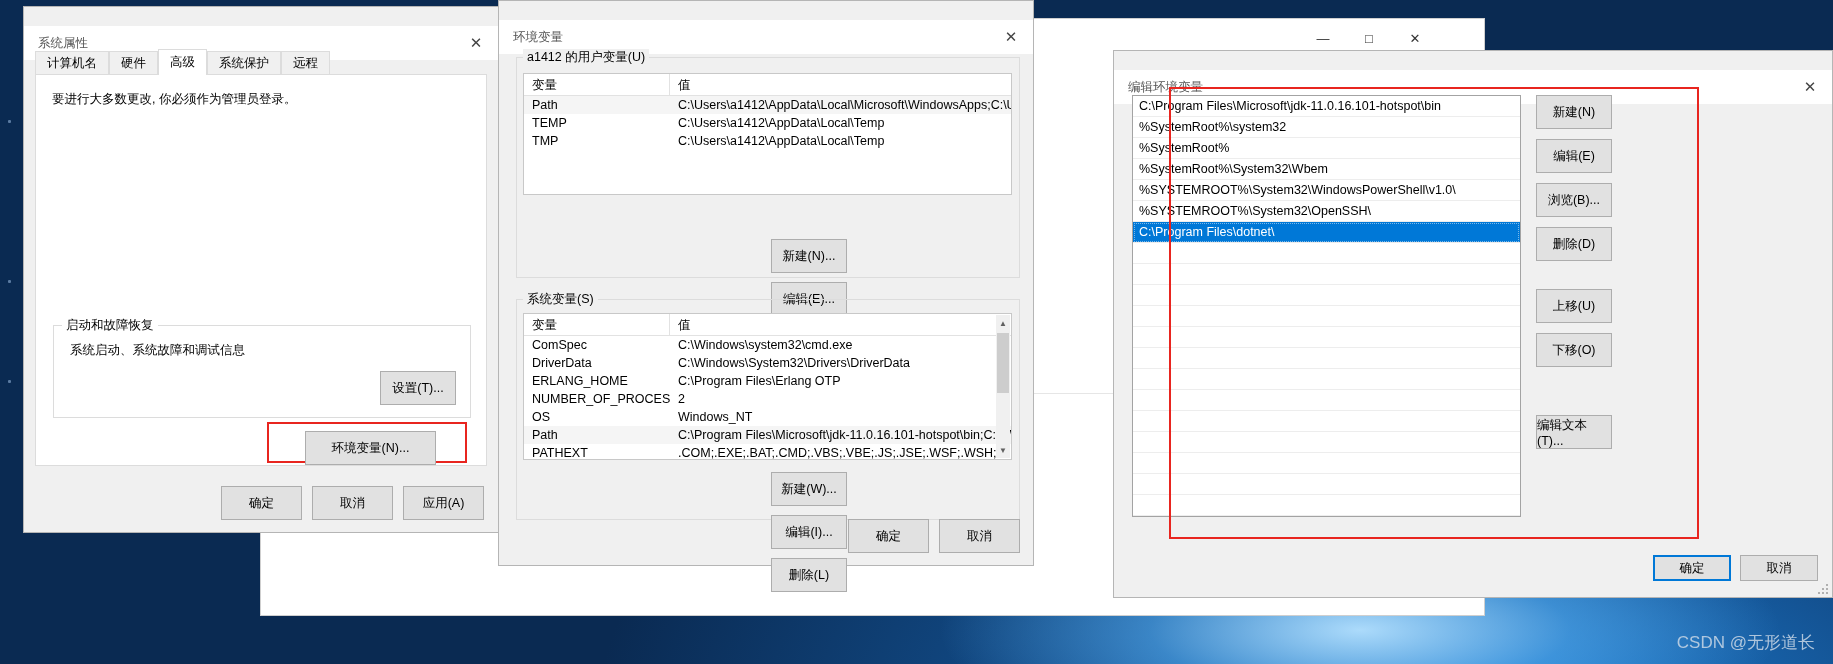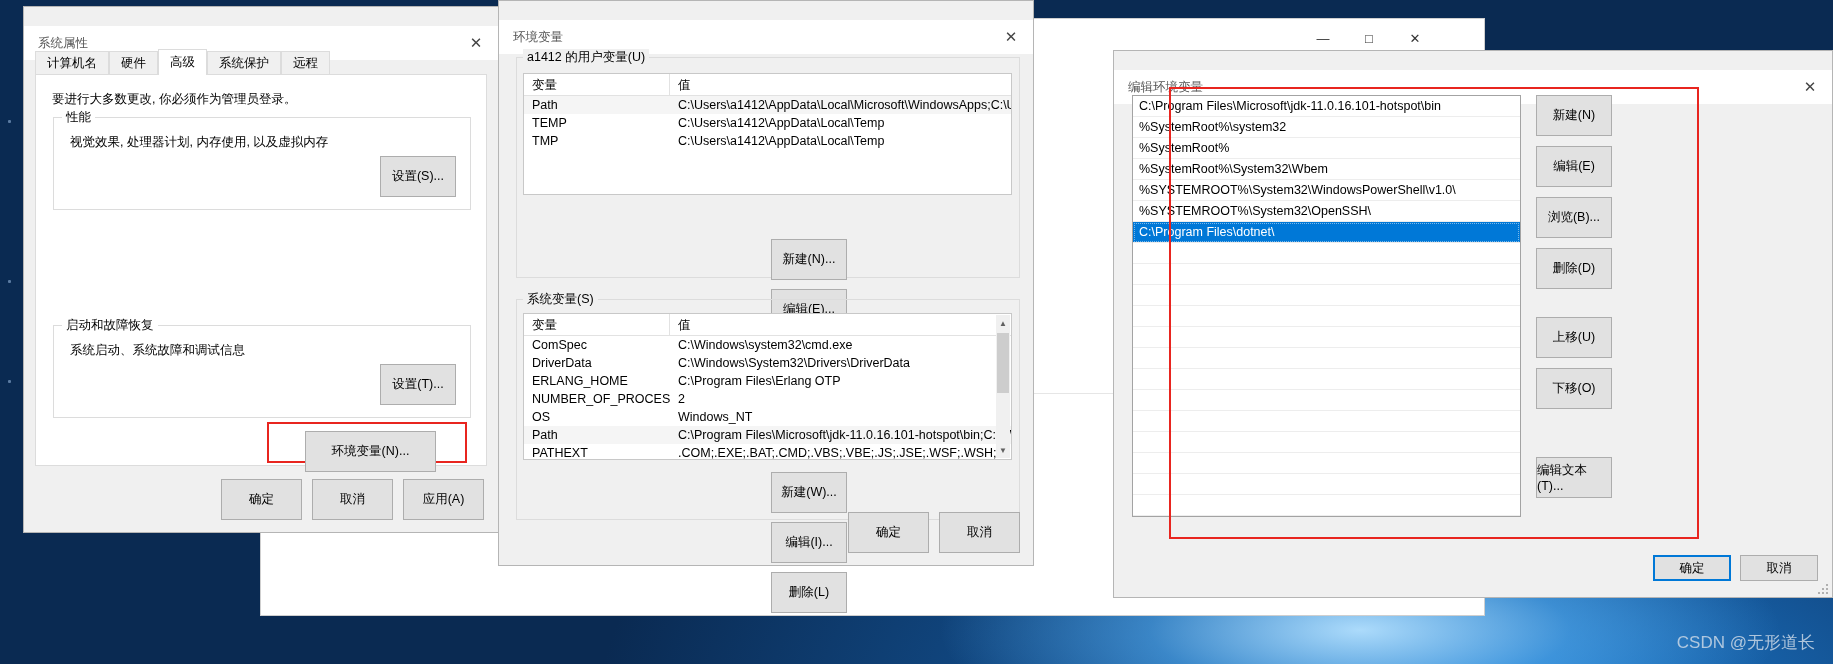--- a/index.html
+++ b/index.html
@@ -34,21 +34,21 @@
   .cpl-sub{color:#222;font-size:12.5px;margin-bottom:10px;}
   .cpl-sub2{color:#222;font-size:12.5px;margin:26px 0 10px 14px;}
   #cpl-main{flex:1;padding:40px 0 0 30px;}
   #cpl-bigtitle{font-size:44px;color:#0b6fc4;font-weight:400;letter-spacing:-1px;}
   #cpl-divider{position:absolute;left:250px;right:0;top:300px;height:1px;background:#e6e6e6;}
   #cpl-bottomlink{position:absolute;left:300px;bottom:80px;color:#222;font-size:12.5px;}
   
   .dlg{position:absolute;background:#f0f0f0;border:1px solid #b5b5b5;box-shadow:0 0 0 0 rgba(0,0,0,0);}
   .dlg-title{height:34px;background:#fff;display:flex;align-items:center;padding-left:14px;color:#555;font-size:12.5px;position:relative;margin-top:19px;}
   .dlg-close{position:absolute;right:0;top:0;width:44px;height:34px;display:flex;align-items:center;justify-content:center;color:#444;font-size:15px;}
-  .btn{background:#e1e1e1;border:1px solid #adadad;height:41px;display:flex;align-items:center;justify-content:center;font-size:12.5px;color:#000;}
+  .btn{background:#e1e1e1;border:1px solid #adadad;height:34px;display:flex;align-items:center;justify-content:center;font-size:12.5px;color:#000;}
   .btn.default{background:#e1e1e1;border:2px solid #0078d7;}
   
   #sysprop{left:23px;top:6px;width:476px;height:527px;}
   #sp-tabs{position:absolute;left:11px;top:42px;right:11px;height:26px;display:flex;align-items:flex-end;}
   .tab{height:24px;padding:0 11px;display:flex;align-items:center;font-size:12.5px;background:#f0f0f0;border:1px solid #dcdcdc;border-bottom:none;color:#000;}
   .tab.active{background:#fff;height:26px;border-color:#dcdcdc;position:relative;z-index:3;}
   #sp-panel{position:absolute;left:11px;top:67px;right:11px;height:392px;background:#fff;border:1px solid #dcdcdc;}
   #sp-intro{position:absolute;left:28px;top:84px;font-size:12.5px;}
   .sp-group{position:absolute;left:29px;width:418px;border:1px solid #dcdcdc;}
   .sp-glabel{position:absolute;background:#fff;padding:0 4px;font-size:12.5px;left:8px;top:-9px;}
@@ -152,25 +152,20 @@
     <div class="tab">计算机名</div>
     <div class="tab">硬件</div>
     <div class="tab active">高级</div>
     <div class="tab">系统保护</div>
     <div class="tab">远程</div>
   </div>
 
   <div id="sp-panel"></div>
   <div id="sp-intro">要进行大多数更改, 你必须作为管理员登录。</div>
 
-  <div class="sp-group" style="top:110px;height:93px;">
-    <div class="sp-glabel">性能</div>
-    <div class="sp-gtext">视觉效果, 处理器计划, 内存使用, 以及虚拟内存</div>
-    <div class="btn sp-gbtn">设置(S)...</div>
-  </div>
 
 
   <div class="sp-group" style="top:318px;height:93px;">
     <div class="sp-glabel">启动和故障恢复</div>
     <div class="sp-gtext">系统启动、系统故障和调试信息</div>
     <div class="btn sp-gbtn">设置(T)...</div>
   </div>
 
   <div id="sp-redbox"></div>
   <div class="btn" style="position:absolute;left:281px;top:424px;width:131px;">环境变量(N)...</div>

